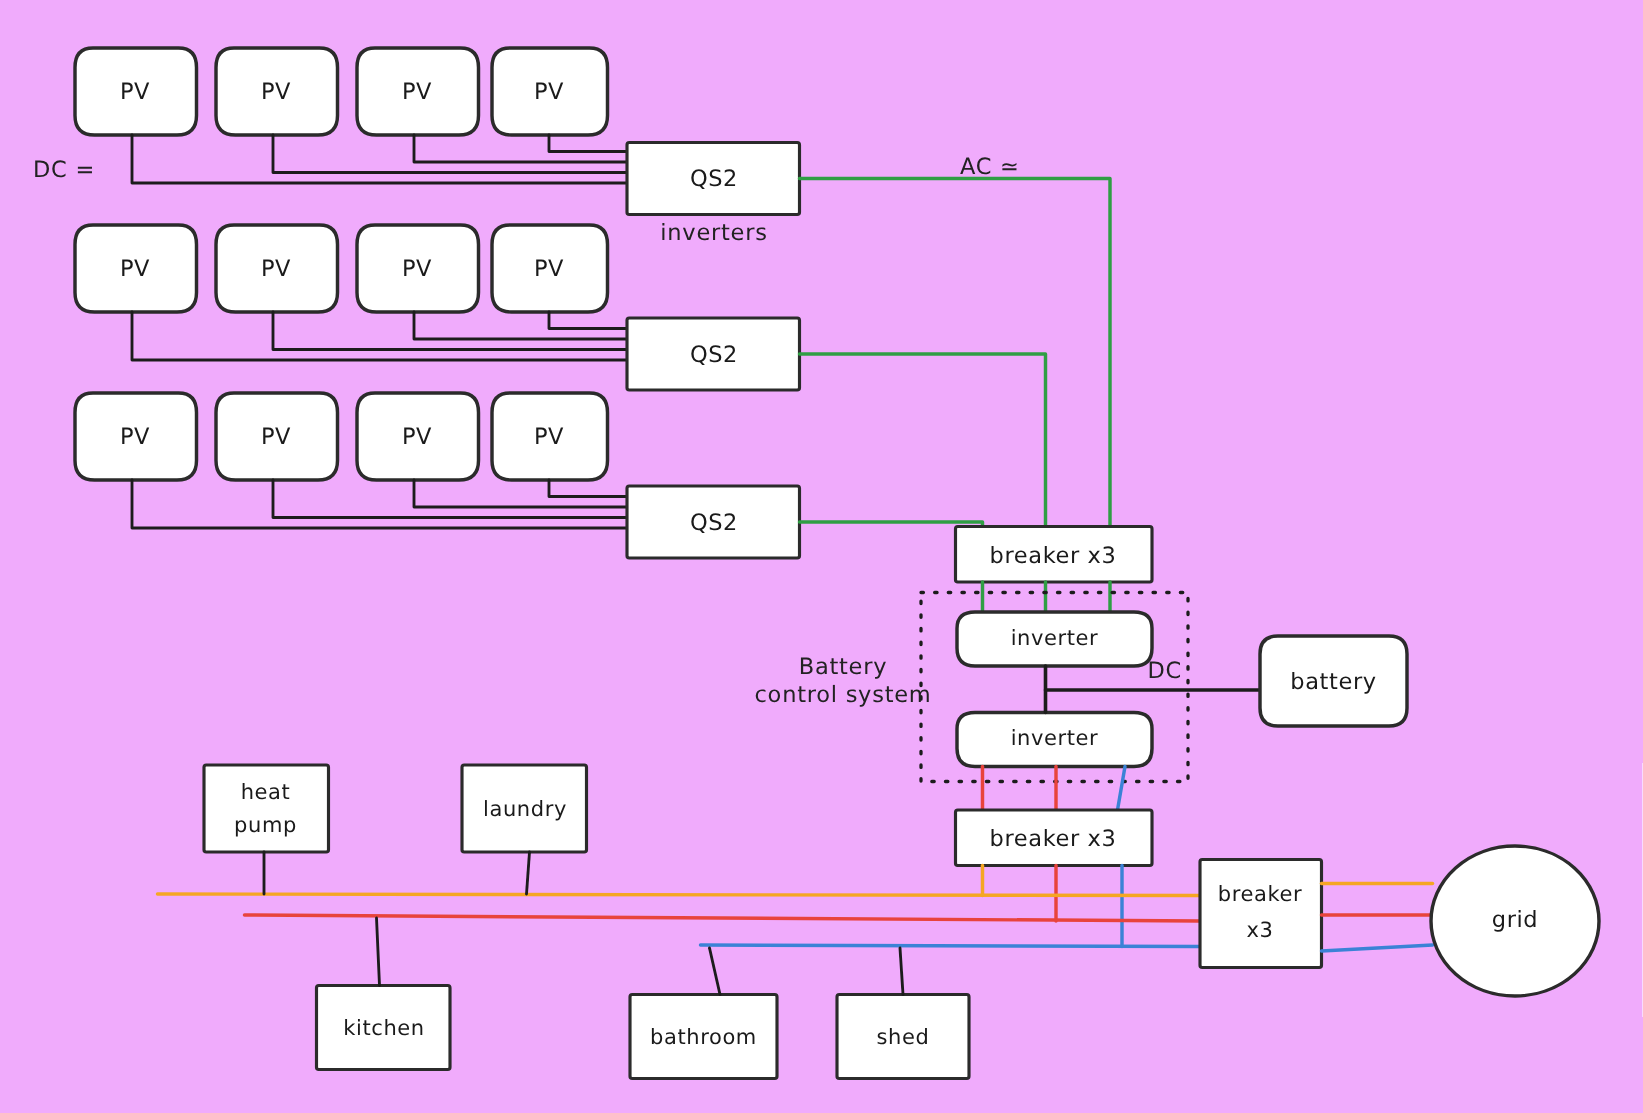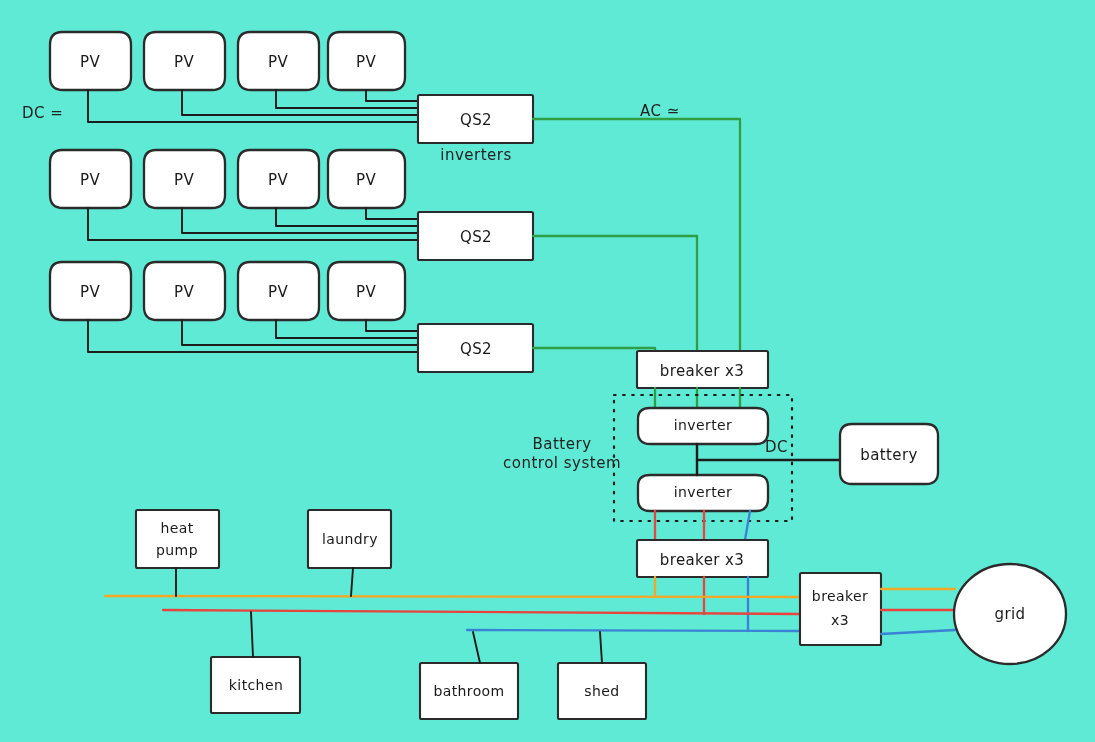--- a/index.html
+++ b/index.html
@@ -10,21 +10,21 @@
   body {
     width: 1095px;
     height: 742px;
     font-family: "DejaVu Sans", sans-serif;
     overflow: hidden;
   }
   #diagram-root {
     position: relative;
     width: 1095px;
     height: 742px;
-    background: #5eead4;
+    background: #f0abfc;
   }
   svg#wiring {
     position: absolute;
     top: 0; left: 0;
     width: 1095px;
     height: 742px;
   }
   .nodeText {
     font-family: "DejaVu Sans", sans-serif;
     font-size: 15px;

